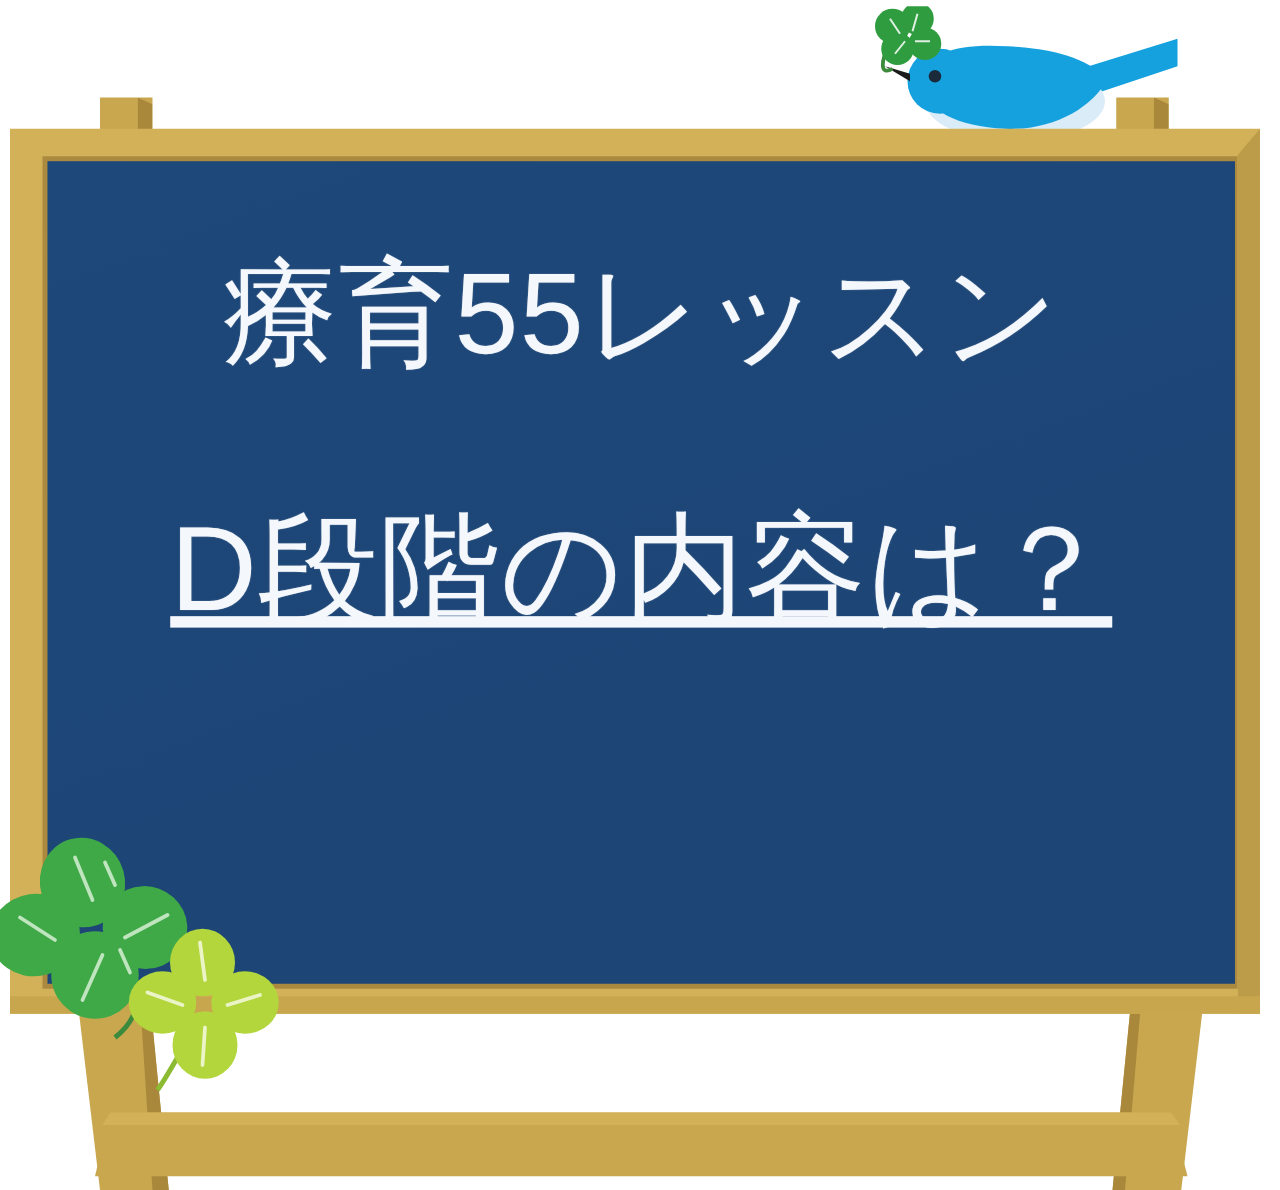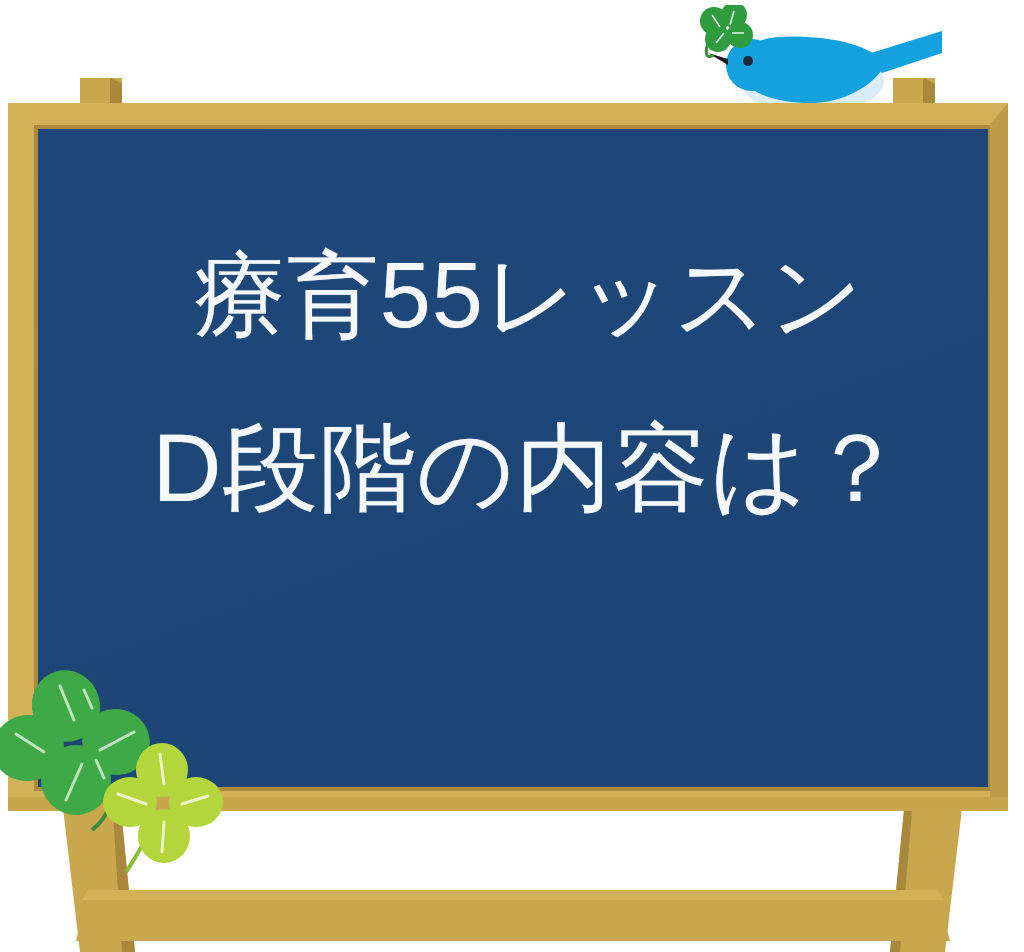--- a/index.html
+++ b/index.html
@@ -88,45 +88,46 @@
     left: 0;
     bottom: 0;
     width: 100%;
     height: 14px;
     background: #c7a64e;
   }
 
   
   .chalk-text {
     position: absolute;
-    left: 16px;
+    left: 0;
     top: 0;
     width: 950px;
     height: 658px;
     display: flex;
     flex-direction: column;
     justify-content: flex-start;
     align-items: center;
-    padding-top: 120px;
+    padding-top: 76px;
     box-sizing: border-box;
     pointer-events: none;
   }
   .chalk-line {
     color: #f4f7fb;
     font-family: "Liberation Sans", "DejaVu Sans", sans-serif;
     font-weight: 400;
     font-size: 92px;
     line-height: 1.02;
     letter-spacing: 0.01em;
     white-space: nowrap;
     text-shadow: 0 0 1px rgba(255,255,255,0.45);
   }
   .chalk-line.line-2 {
-    margin-top: 76px;
+    margin-top: 108px;
     font-size: 96px;
+    text-decoration: underline;
   }
 
   
   .clover {
     position: absolute;
   }
 
   
   .bird {
     position: absolute;

